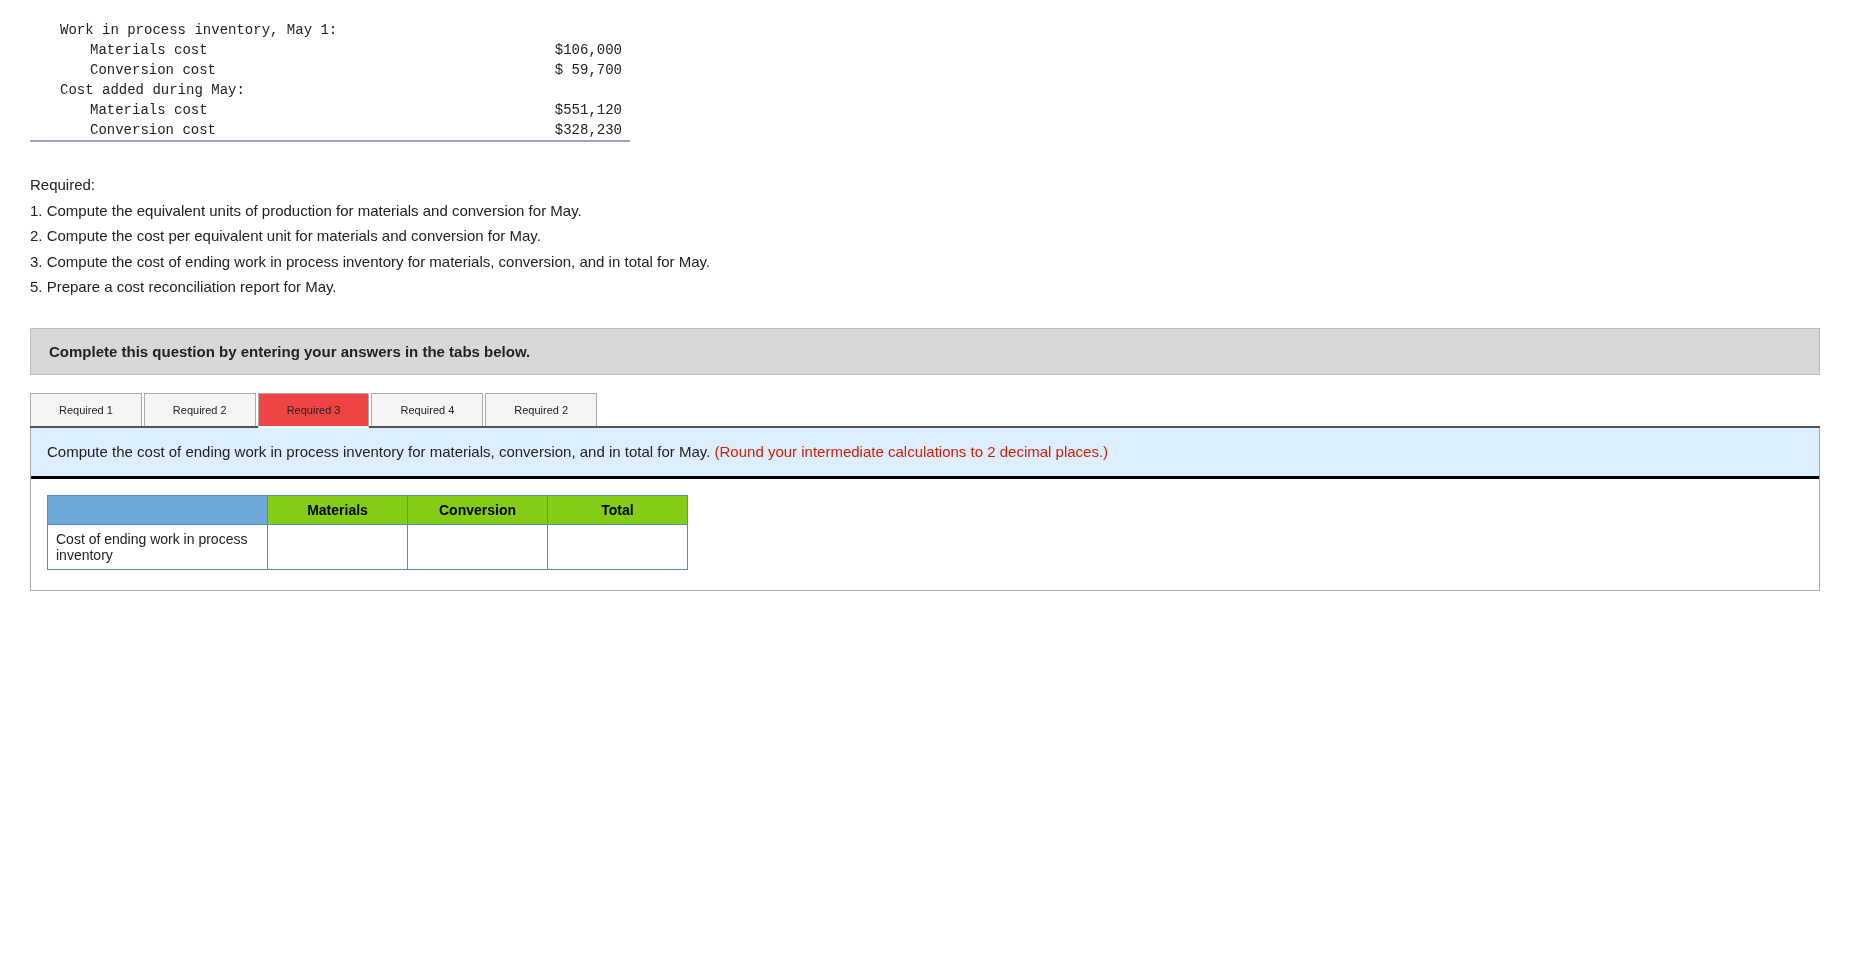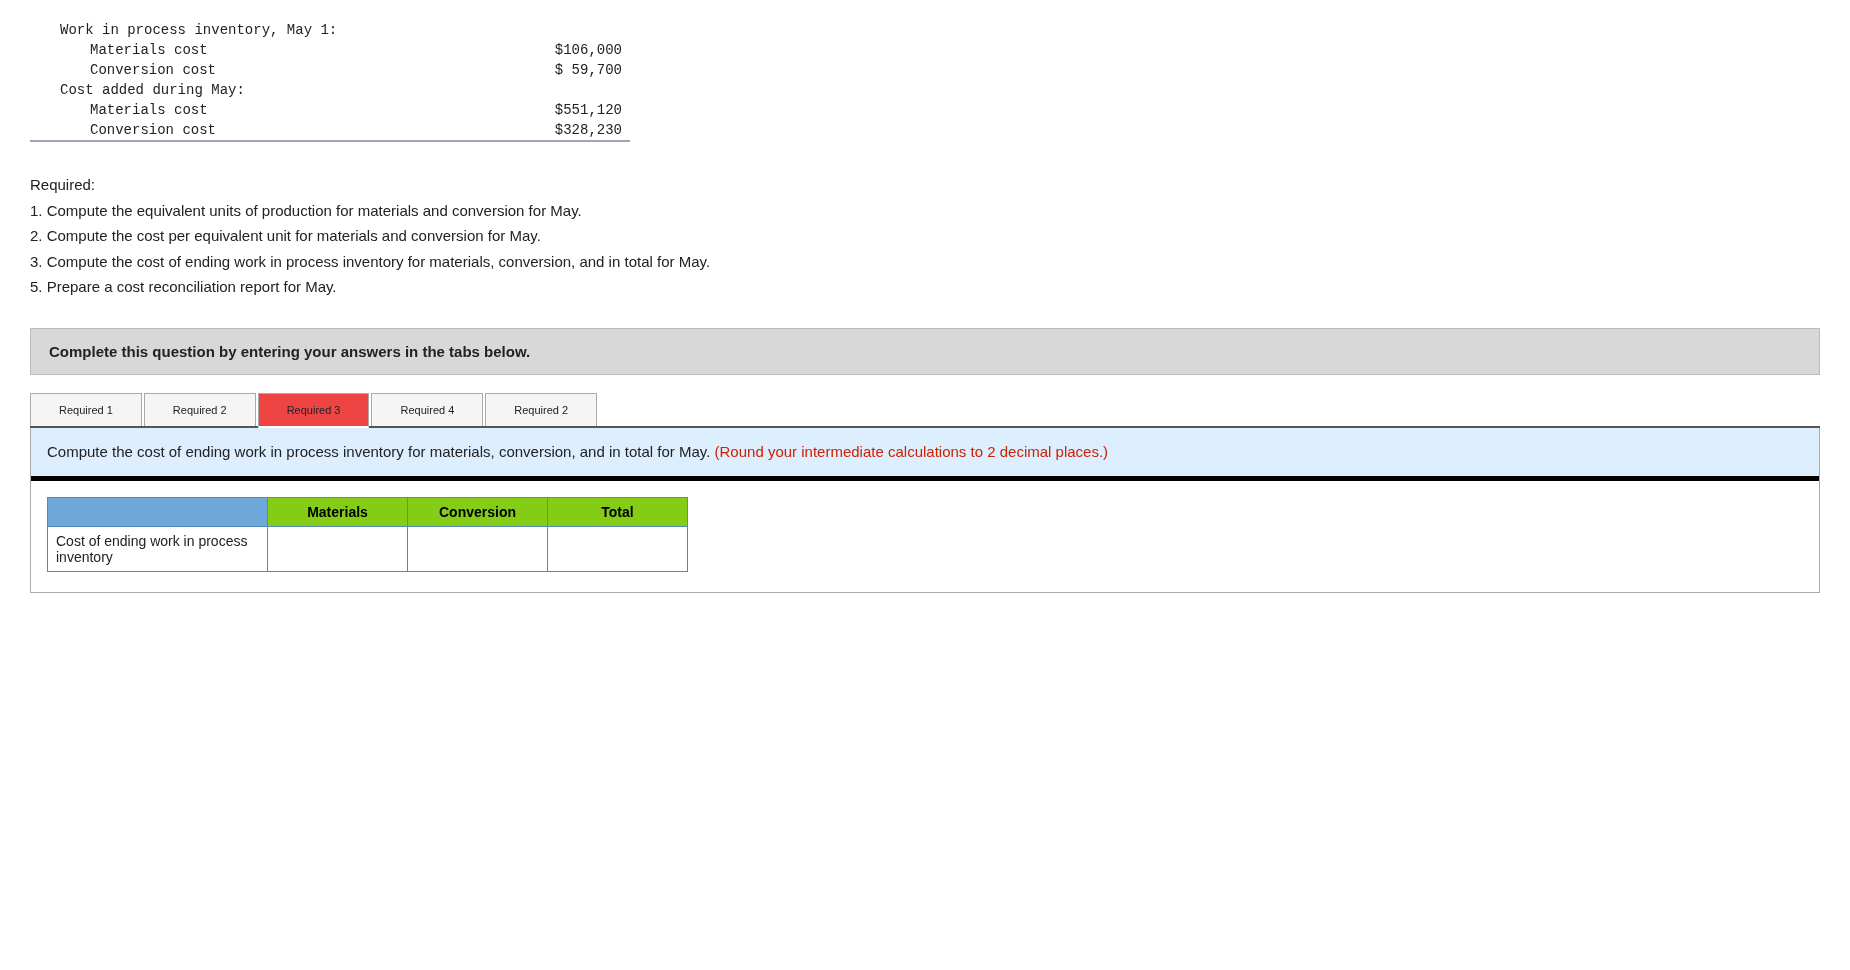--- a/index.html
+++ b/index.html
@@ -68,21 +68,21 @@
     .tab:not(.active) {
       background: #f5f5f5;
     }
     .tab-content-area {
       border: 1px solid #aaa;
       border-top: none;
       padding: 0;
     }
     .instruction-bar {
       background: #ddeeff;
-      border-bottom: 5px solid #000000;
+      border-bottom: 3px solid #000000;
       padding: 12px 16px;
       font-size: 15px;
       line-height: 1.6;
     }
     .instruction-bar .red {
       color: #cc2200;
     }
     .answer-table-wrapper {
       padding: 16px 16px 20px 16px;
     }

